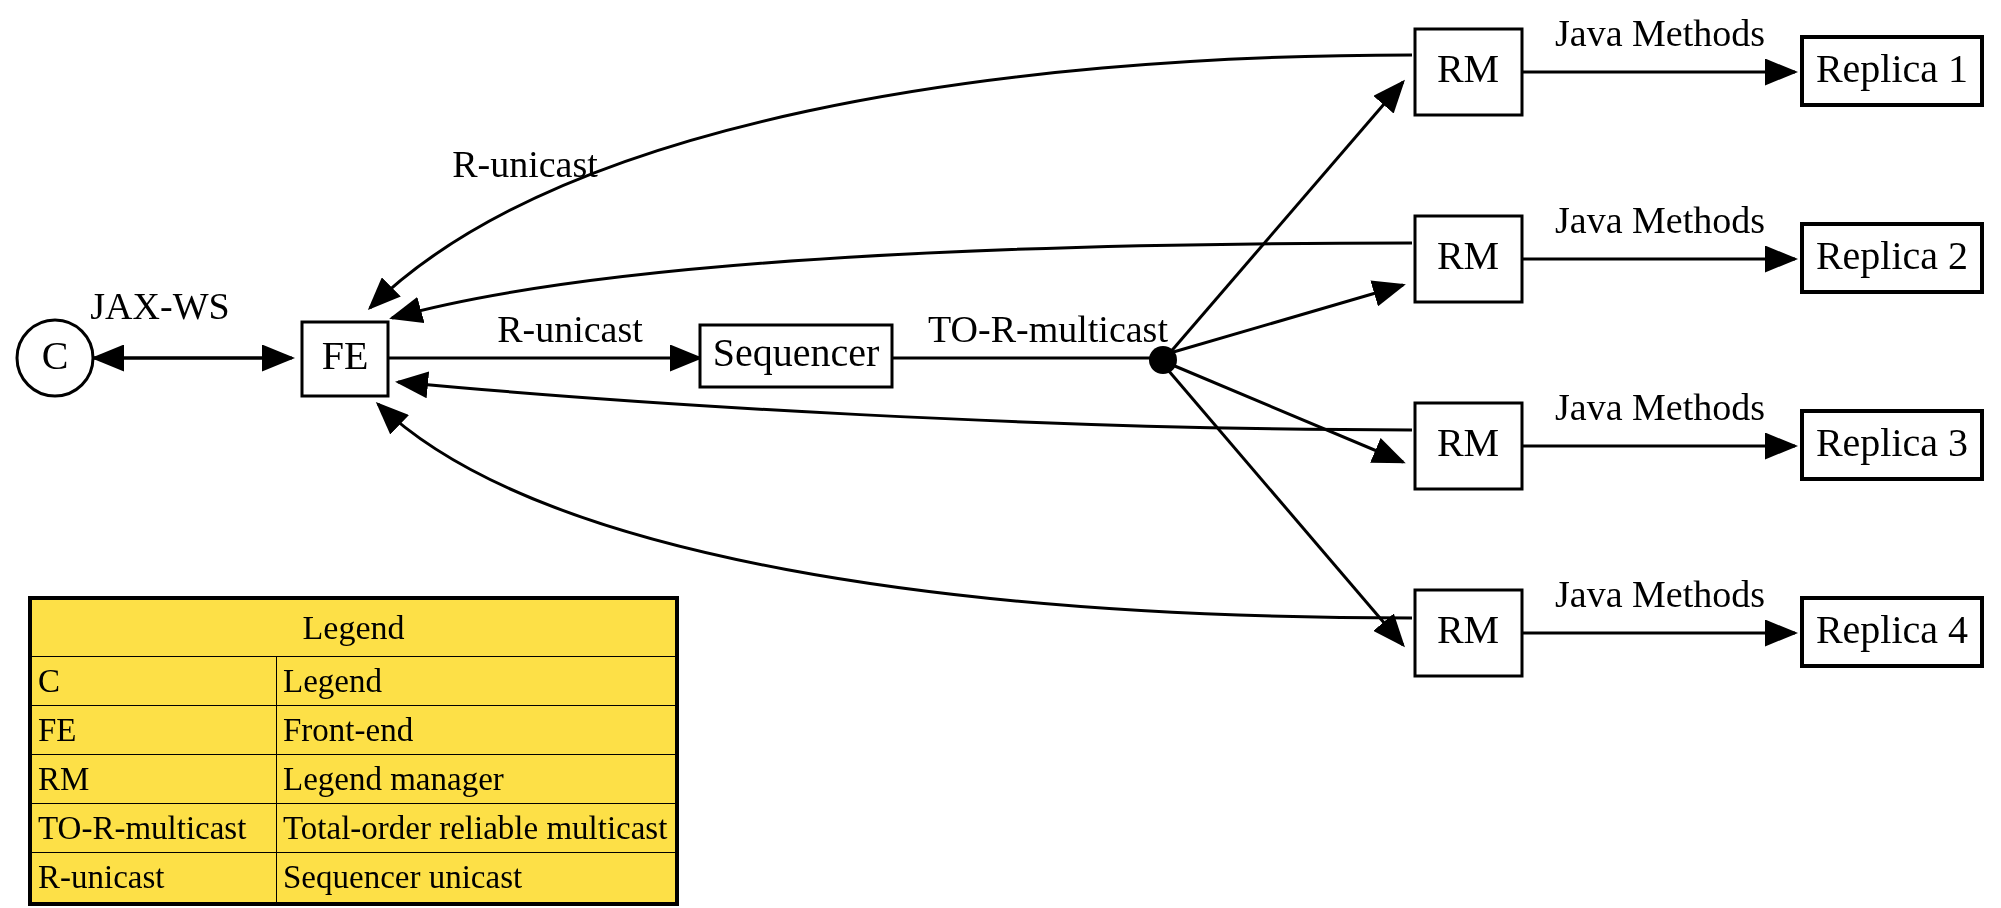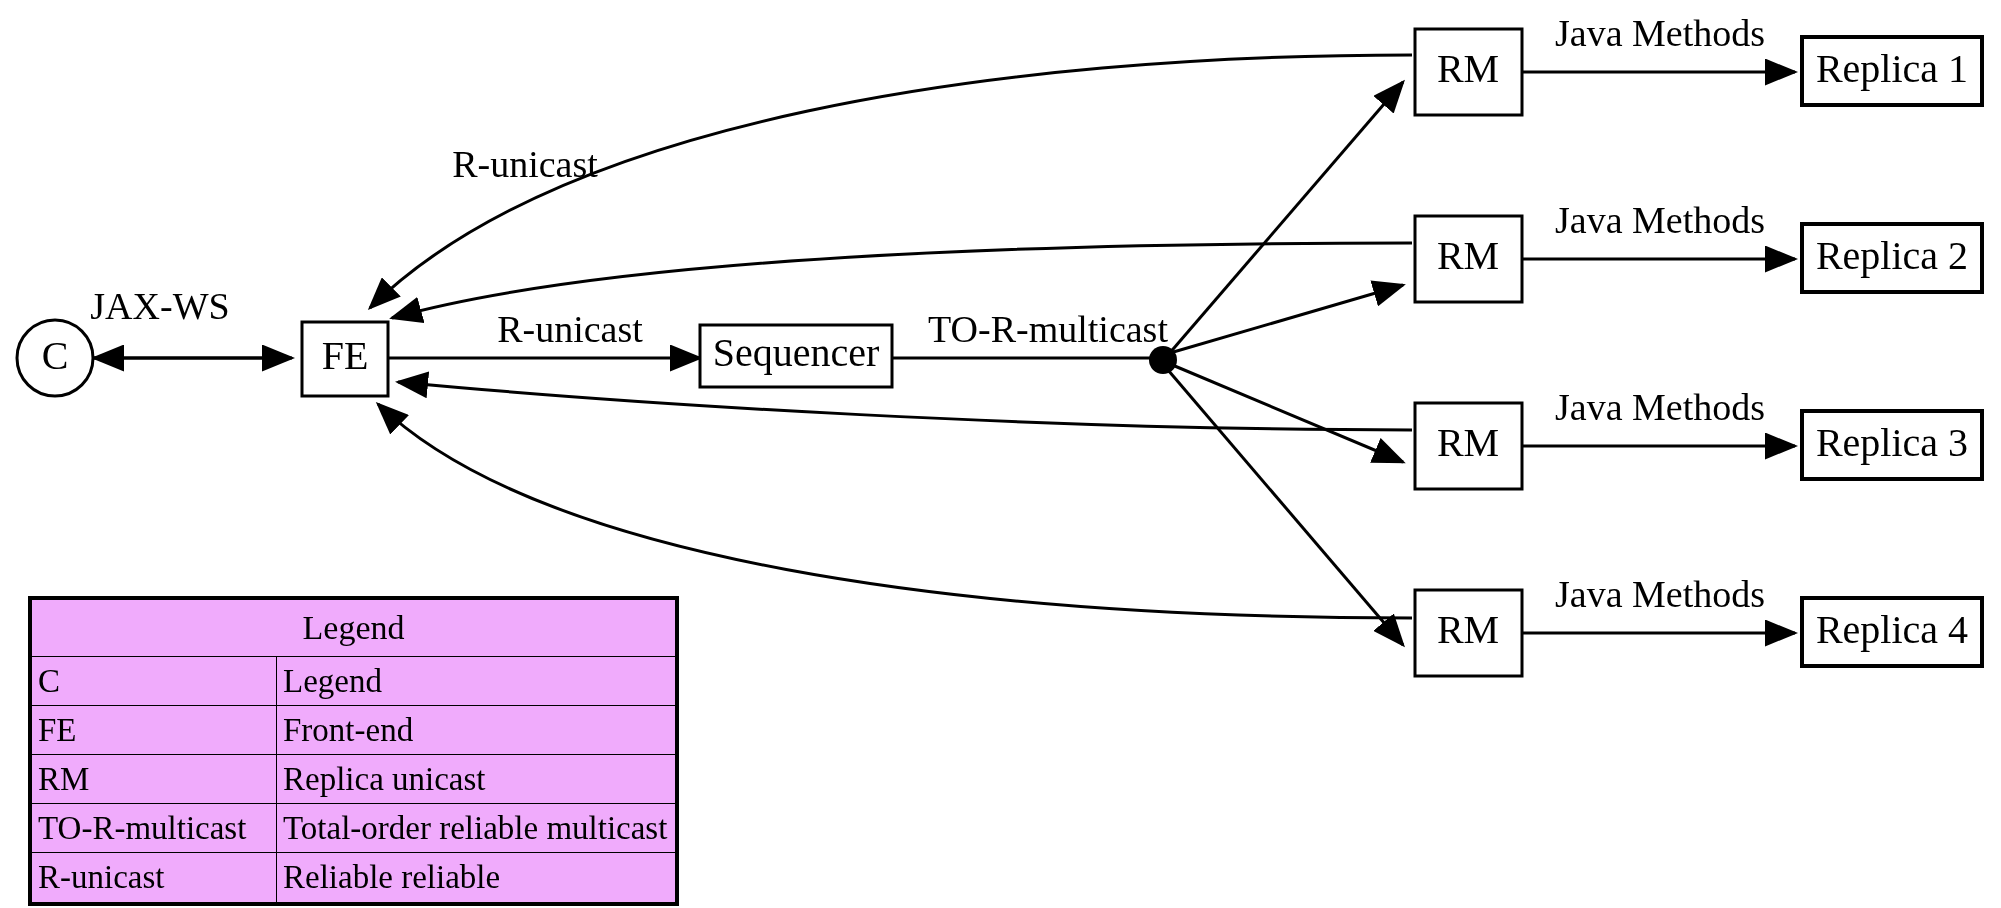--- a/index.html
+++ b/index.html
@@ -74,21 +74,21 @@
   #legend table {
     border-collapse: collapse;
     width: 100%;
     background: #f0f0f0;
   }
   #legend td {
     border: 1.5px solid #000000;
     font-size: 33px;
     padding: 3px 6px;
     color: #000000;
-    background: #f0abfc;
+    background: #fde047;
     line-height: 1.28;
     white-space: nowrap;
   }
   #legend td.legend-title {
     text-align: center;
     font-size: 34px;
     padding: 6px 6px;
   }
   #legend td.legend-key {
     width: 232px;
@@ -192,27 +192,27 @@
         <tr>
           <td class="legend-key">C</td>
           <td class="legend-value">Legend</td>
         </tr>
         <tr>
           <td class="legend-key">FE</td>
           <td class="legend-value">Front-end</td>
         </tr>
         <tr>
           <td class="legend-key">RM</td>
-          <td class="legend-value">Replica unicast</td>
+          <td class="legend-value">Legend manager</td>
         </tr>
         <tr>
           <td class="legend-key">TO-R-multicast</td>
           <td class="legend-value">Total-order reliable multicast</td>
         </tr>
         <tr>
           <td class="legend-key">R-unicast</td>
-          <td class="legend-value">Reliable reliable</td>
+          <td class="legend-value">Sequencer unicast</td>
         </tr>
       </tbody>
     </table>
   </div>
 
 </div>
 
 </body></html>

